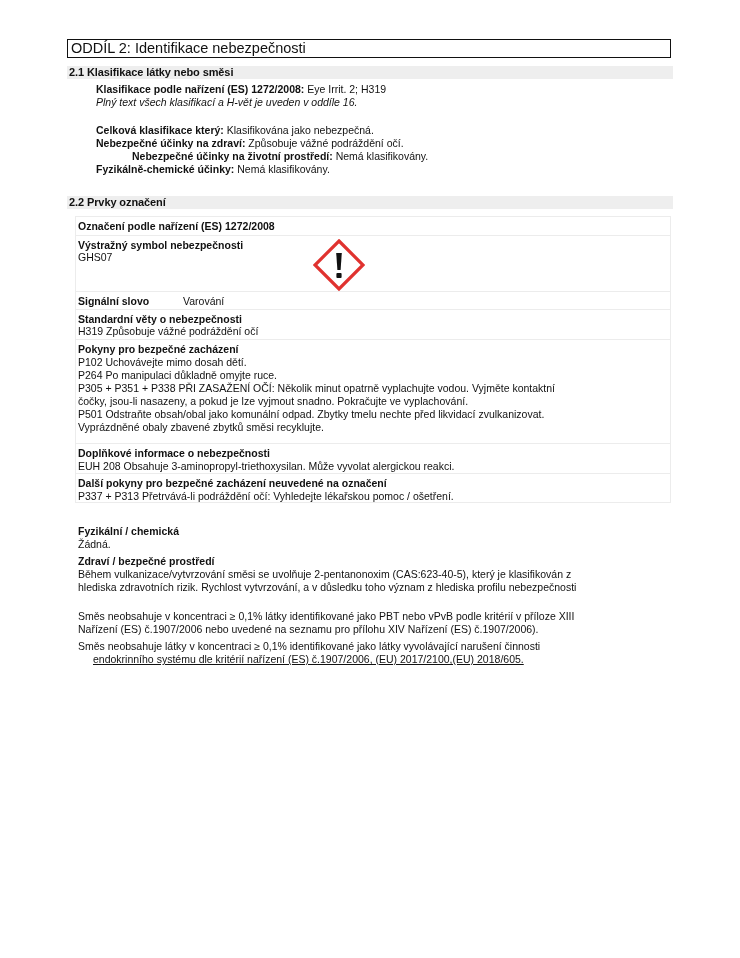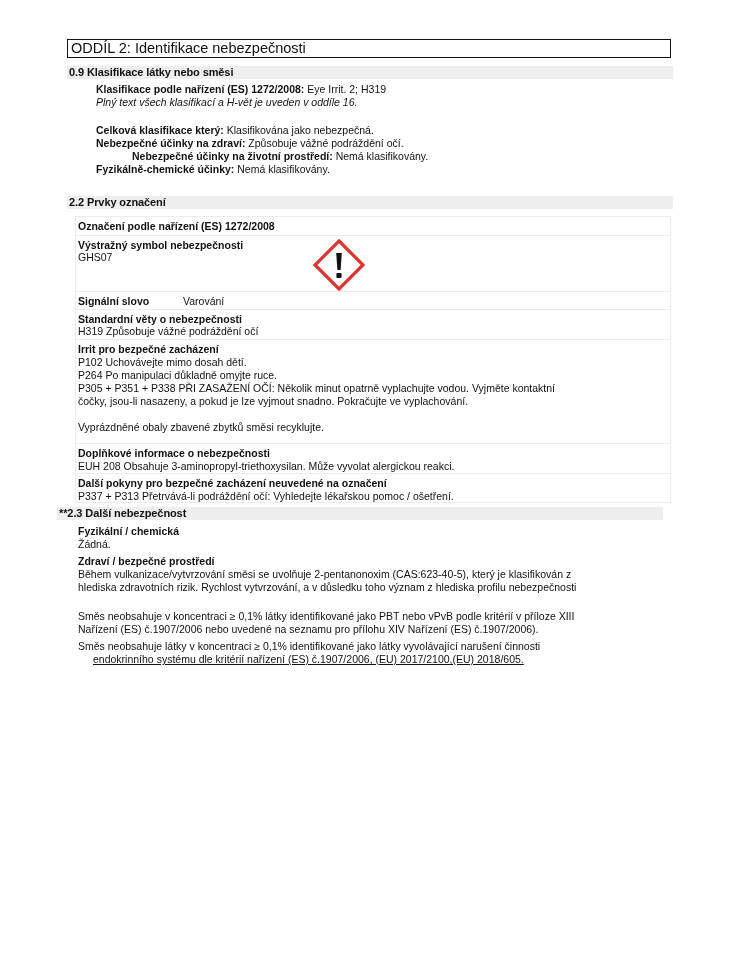--- a/index.html
+++ b/index.html
@@ -38,21 +38,21 @@
     position: absolute; left: 313px; top: 239px; width: 52px; height: 52px;
   }
 </style>
 </head>
 <body>
 
 <div class="page">
 
   <div class="section-title">ODDÍL 2: Identifikace nebezpečnosti</div>
 
-  <div class="sub-head h21">0.9 Klasifikace látky nebo směsi</div>
+  <div class="sub-head h21">2.1 Klasifikace látky nebo směsi</div>
 
   <div class="line" style="left:96px; top:83px;">
     <span class="b">Klasifikace podle nařízení (ES) 1272/2008:</span><span> Eye Irrit. 2; H319</span>
   </div>
   <div class="line it" style="left:96px; top:96px;">Plný text všech klasifikací a H-vět je uveden v oddíle 16.</div>
 
   <div class="line" style="left:96px; top:124px;">
     <span class="b">Celková klasifikace který:</span><span> Klasifikována jako nebezpečná.</span>
   </div>
   <div class="line" style="left:96px; top:137px;">
@@ -86,34 +86,34 @@
     <path d="M23.2 14 L28.8 14 L27.6 31 L24.4 31 Z" fill="#111"></path>
     <rect x="23.4" y="34" width="5.2" height="5" rx="1" fill="#111"></rect>
   </svg>
 
   <div class="line b" style="left:78px; top:295px;">Signální slovo</div>
   <div class="line" style="left:183px; top:295px;">Varování</div>
 
   <div class="line b" style="left:78px; top:313px;">Standardní věty o nebezpečnosti</div>
   <div class="line" style="left:78px; top:325px;">H319 Způsobuje vážné podráždění očí</div>
 
-  <div class="line b" style="left:78px; top:343px;">Irrit pro bezpečné zacházení</div>
+  <div class="line b" style="left:78px; top:343px;">Pokyny pro bezpečné zacházení</div>
   <div class="line" style="left:78px; top:356px;">P102 Uchovávejte mimo dosah dětí.</div>
   <div class="line" style="left:78px; top:369px;">P264 Po manipulaci důkladně omyjte ruce.</div>
   <div class="line" style="left:78px; top:382px;">P305 + P351 + P338 PŘI ZASAŽENÍ OČÍ: Několik minut opatrně vyplachujte vodou. Vyjměte kontaktní</div>
   <div class="line" style="left:78px; top:395px;">čočky, jsou-li nasazeny, a pokud je lze vyjmout snadno. Pokračujte ve vyplachování.</div>
+  <div class="line" style="left:78px; top:408px;">P501 Odstraňte obsah/obal jako komunální odpad. Zbytky tmelu nechte před likvidací zvulkanizovat.</div>
   <div class="line" style="left:78px; top:421px;">Vyprázdněné obaly zbavené zbytků směsi recyklujte.</div>
 
   <div class="line b" style="left:78px; top:447px;">Doplňkové informace o nebezpečnosti</div>
   <div class="line" style="left:78px; top:460px;">EUH 208 Obsahuje 3-aminopropyl-triethoxysilan. Může vyvolat alergickou reakci.</div>
 
   <div class="line b" style="left:78px; top:477px;">Další pokyny pro bezpečné zacházení neuvedené na označení</div>
   <div class="line" style="left:78px; top:490px;">P337 + P313 Přetrvává-li podráždění očí: Vyhledejte lékařskou pomoc / ošetření.</div>
 
-  <div class="sub-head h23">**2.3 Další nebezpečnost</div>
 
   <div class="line b" style="left:78px; top:525px;">Fyzikální / chemická</div>
   <div class="line" style="left:78px; top:538px;">Žádná.</div>
 
   <div class="line b" style="left:78px; top:555px;">Zdraví / bezpečné prostředí</div>
 
   <div class="line" style="left:78px; top:568px;">Během vulkanizace/vytvrzování směsi se uvolňuje 2-pentanonoxim (CAS:623-40-5), který je klasifikován z</div>
   <div class="line" style="left:78px; top:581px;">hlediska zdravotních rizik. Rychlost vytvrzování, a v důsledku toho význam z hlediska profilu nebezpečnosti</div>
 
   <div class="line" style="left:78px; top:610px;">Směs neobsahuje v koncentraci ≥ 0,1% látky identifikované jako PBT nebo vPvB podle kritérií v příloze XIII</div>

